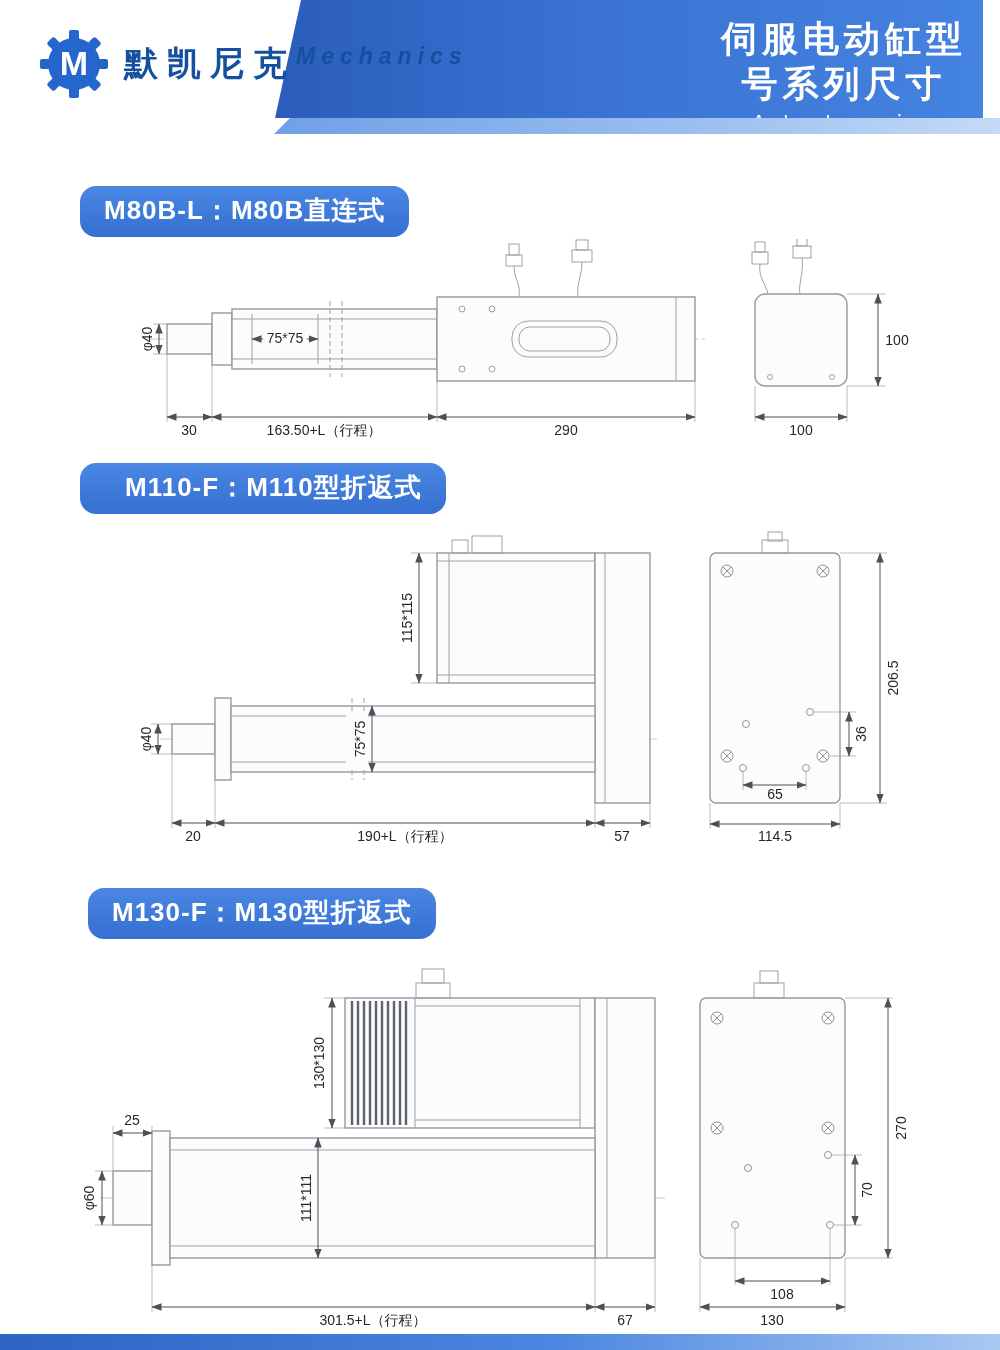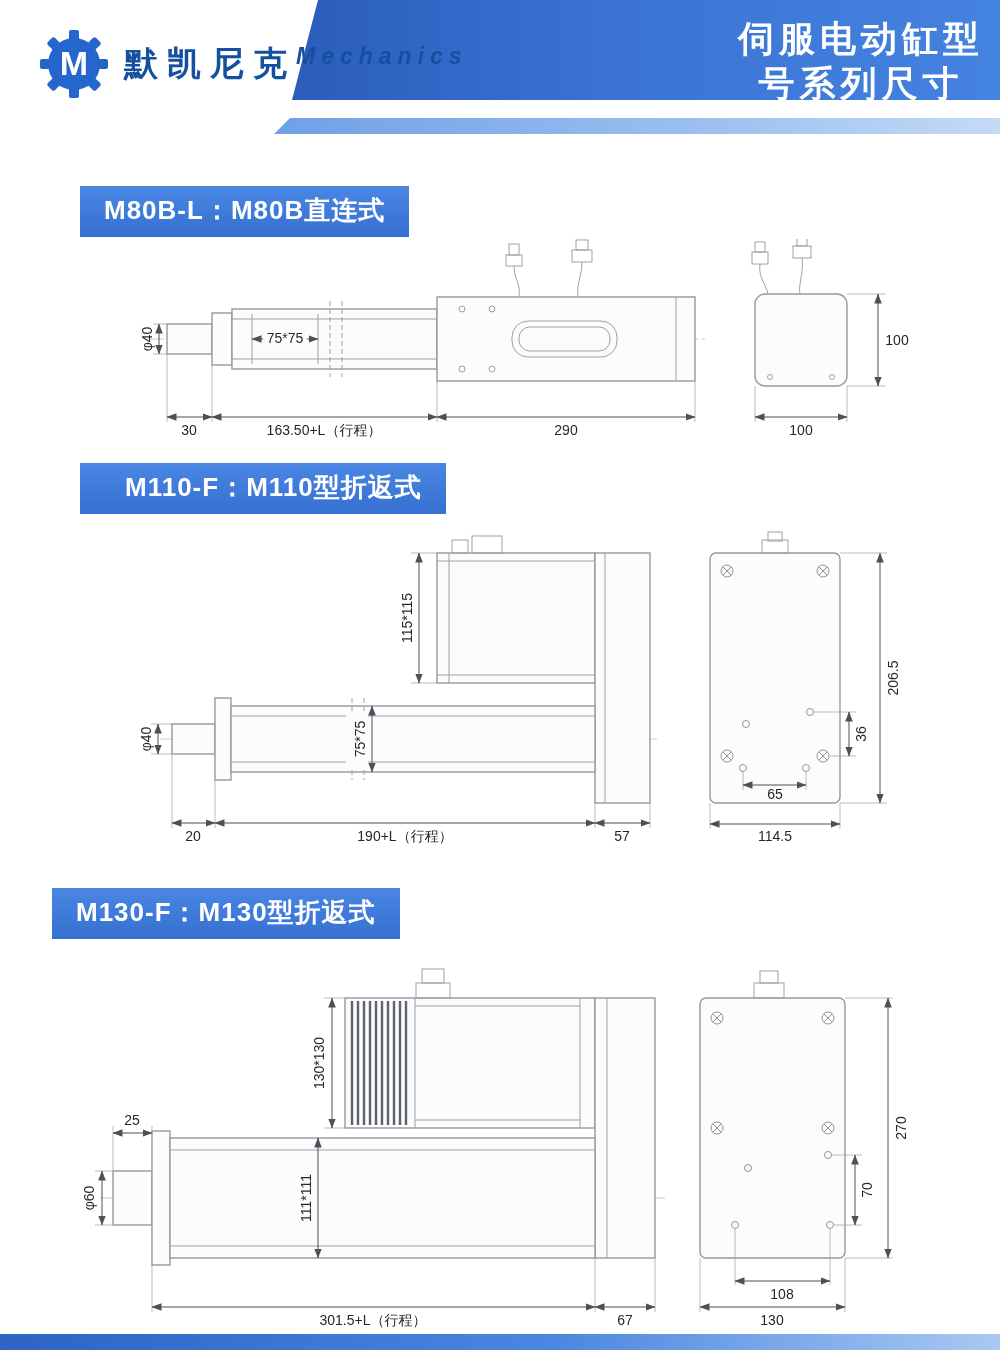--- a/index.html
+++ b/index.html
@@ -4,46 +4,46 @@
 <style>
   html,body { margin:0; padding:0; background:#e8e8e8; }
   .page {
     position:relative; width:1000px; height:1350px; margin:0 auto;
     background:#ffffff; overflow:hidden;
     font-family:"Liberation Sans", sans-serif;
   }
   
   .header { position:relative; height:140px; background:#fff; }
   .banner {
-    position:absolute; top:0; right:0; width:708px; height:100px;
+    position:absolute; top:0; right:17px; width:708px; height:118px;
     background:linear-gradient(90deg,#2b5dbb 0%,#3a73d4 45%,#4583e0 100%);
     clip-path:polygon(26px 0, 100% 0, 100% 100%, 0 100%);
   }
   .banner-strip {
     position:absolute; top:118px; right:0; width:726px; height:16px;
     background:linear-gradient(90deg,#6fa0e6 0%,#9dc0f0 60%,#c4daf6 100%);
     clip-path:polygon(16px 0, 100% 0, 100% 100%, 0 100%);
   }
   .banner-text { position:absolute; left:430px; right:0; top:16px; text-align:center; color:#fff; }
   .title-cn { font-size:36px; font-weight:bold; letter-spacing:5px; line-height:1.25; }
   .title-en { font-size:20px; letter-spacing:2px; margin-top:4px;
               font-family:"DejaVu Sans Mono", monospace; }
   .logo { position:absolute; left:36px; top:26px; display:flex; align-items:center; gap:12px; }
   .logo-texts { display:flex; flex-direction:row;justify-content:center; }
   .logo-cn { font-size:34px; font-weight:bold; color:#15509e; letter-spacing:9px; }
   .logo-en { font-size:23px; font-weight:bold; font-style:italic; color:#15509e; letter-spacing:6px; margin-top:2px; }
   
   .badge {
     display:inline-block; background:linear-gradient(180deg,#4a86e2,#3570d2);
     color:#fff; font-size:26px; font-weight:bold; letter-spacing:1px;
-    padding:7px 24px 9px 24px; border-radius:0;
+    padding:7px 24px 9px 24px; border-radius:16px;
   }
   .badge1 { margin:46px 0 2px 80px; }
   .badge2 { margin:24px 0 14px 80px;padding-left:45px; }
-  .badge3 { margin:30px 0 24px 52px; }
+  .badge3 { margin:30px 0 24px 88px; }
   svg.drawing { display:block; }
   
   .o   { fill:#fcfcfd; stroke:#939aa3; stroke-width:1.4; }
   .d   { fill:none; stroke:#9aa1a8; stroke-width:1; }
   .dk  { fill:none; stroke:#5d646d; stroke-width:2.4; }
   .dash{ stroke-dasharray:5 3; }
   .cl  { fill:none; stroke:#b6bcc3; stroke-width:0.8; stroke-dasharray:14 3 3 3; }
   .dim { fill:none; stroke:#4c5157; stroke-width:1;
          marker-start:url(#arr); marker-end:url(#arr); }
   .ext { fill:none; stroke:#9aa1a8; stroke-width:0.7; }

